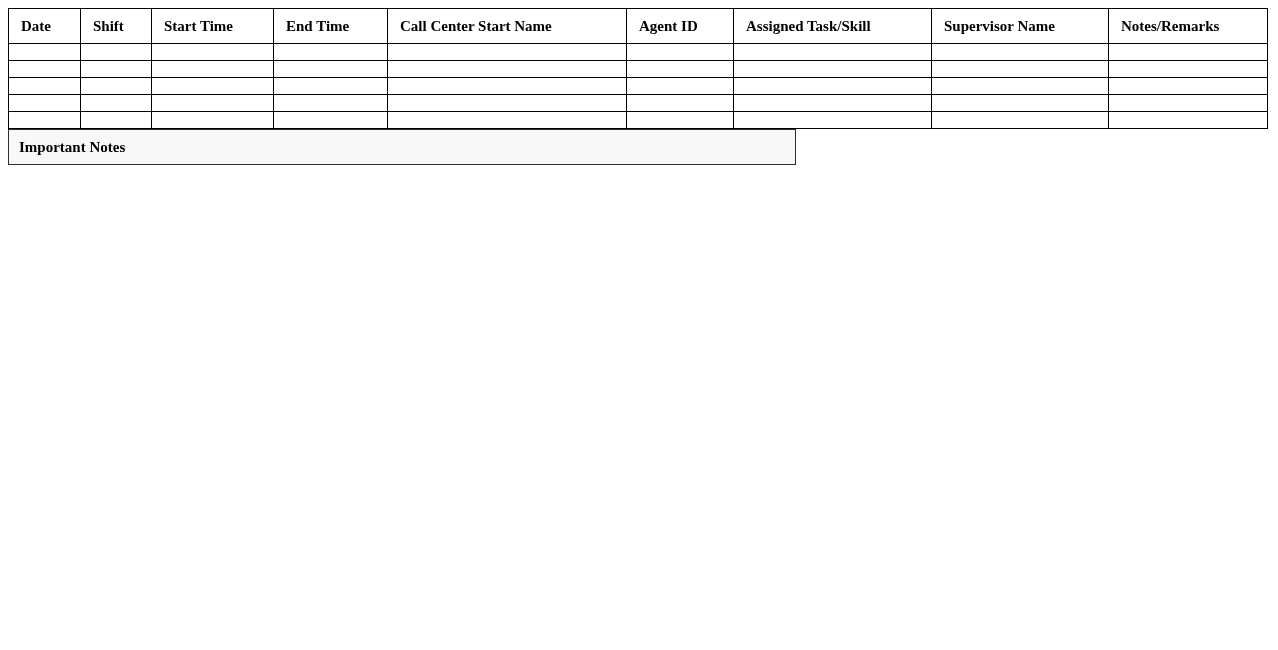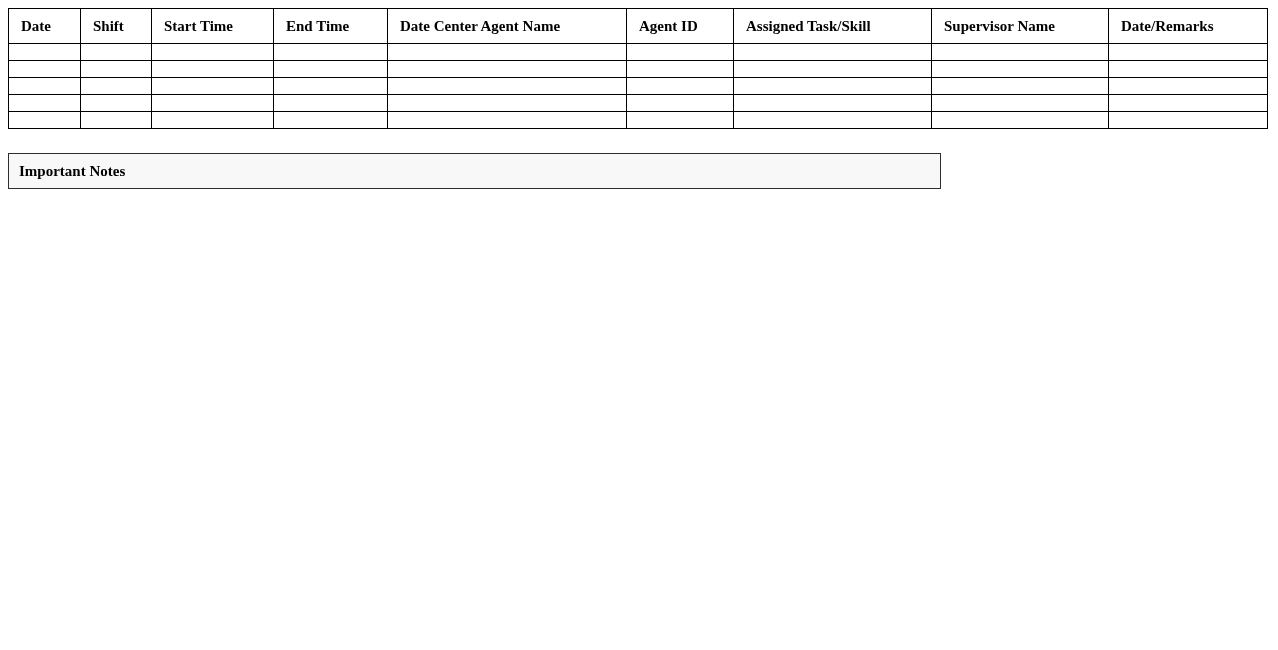--- a/index.html
+++ b/index.html
@@ -37,22 +37,21 @@
     overflow: hidden;
   }
   .main-table td.empty-cell {
     height: 17px;
     padding: 0;
     background: #ffffff;
   }
 
   
   .notes-table {
-    width: 933px;
-    margin-top: 24px;
+    width: 788px;
     table-layout: fixed;
   }
   .notes-table td {
     border: 1px solid #2e2e2e;
     background: #f8f8f8;
     height: 35px;
     font-size: 15px;
     vertical-align: middle;
     padding: 0 8px 0 10px;
     white-space: nowrap;
@@ -76,25 +75,25 @@
     <col style="width:198px">
     <col style="width:177px">
     <col style="width:159px">
   </colgroup>
   <thead>
     <tr>
       <th>Date</th>
       <th>Shift</th>
       <th>Start Time</th>
       <th>End Time</th>
-      <th>Date Center Agent Name</th>
+      <th>Call Center Start Name</th>
       <th>Agent ID</th>
       <th>Assigned Task/Skill</th>
       <th>Supervisor Name</th>
-      <th>Date/Remarks</th>
+      <th>Notes/Remarks</th>
     </tr>
   </thead>
   <tbody>
     <tr>
       <td class="empty-cell"></td>
       <td class="empty-cell"></td>
       <td class="empty-cell"></td>
       <td class="empty-cell"></td>
       <td class="empty-cell"></td>
       <td class="empty-cell"></td>

